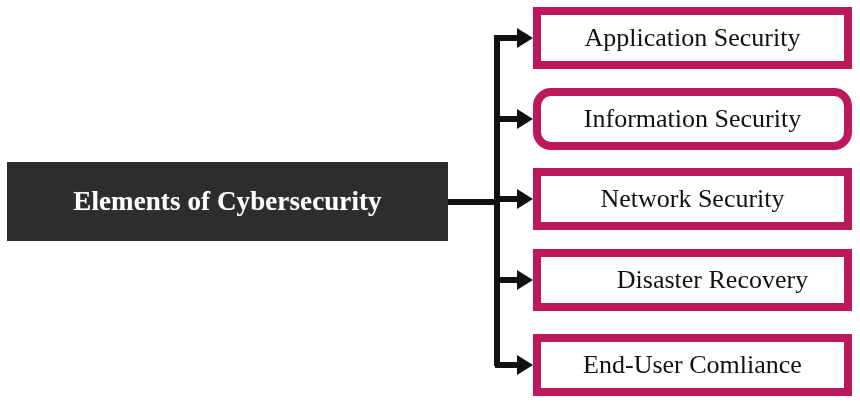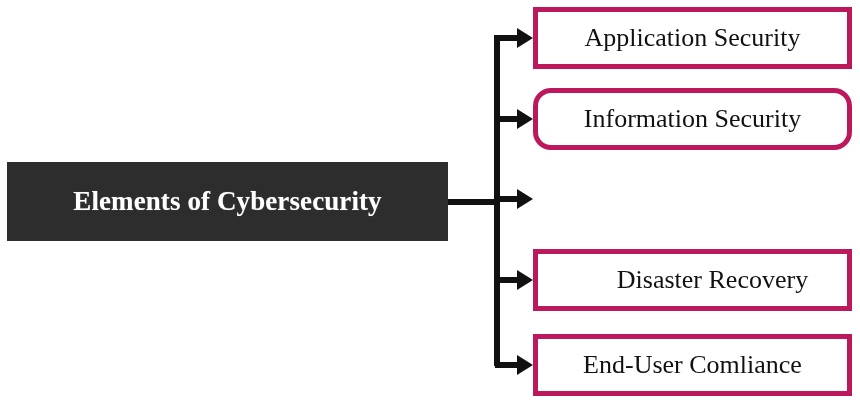--- a/index.html
+++ b/index.html
@@ -52,21 +52,21 @@
     text-shadow: 0 0 1px rgba(255,255,255,0.35);
   }
   
   .leaf-node {
     position: absolute;
     left: 533px;
     width: 319px;
     height: 62px;
     box-sizing: border-box;
     background: #ffffff;
-    border: 5px solid #be185d;
+    border: 8px solid #be185d;
     display: flex;
     align-items: center;
     justify-content: center;
   }
   .leaf-node .leaf-label {
     color: #111111;
     font-size: 26px;
     font-weight: normal;
     line-height: 1;
     white-space: nowrap;
@@ -109,20 +109,23 @@
   </div>
 
   <div class="leaf-node" data-row="0">
     <span class="leaf-label">Application Security</span>
   </div>
 
   <div class="leaf-node" data-row="1">
     <span class="leaf-label">Information Security</span>
   </div>
 
+  <div class="leaf-node" data-row="2">
+    <span class="leaf-label">Network Security</span>
+  </div>
 
   <div class="leaf-node" data-row="3">
     <span class="leaf-label">Disaster Recovery</span>
   </div>
 
   <div class="leaf-node" data-row="4">
     <span class="leaf-label">End-User Comliance</span>
   </div>
 
 </div>

